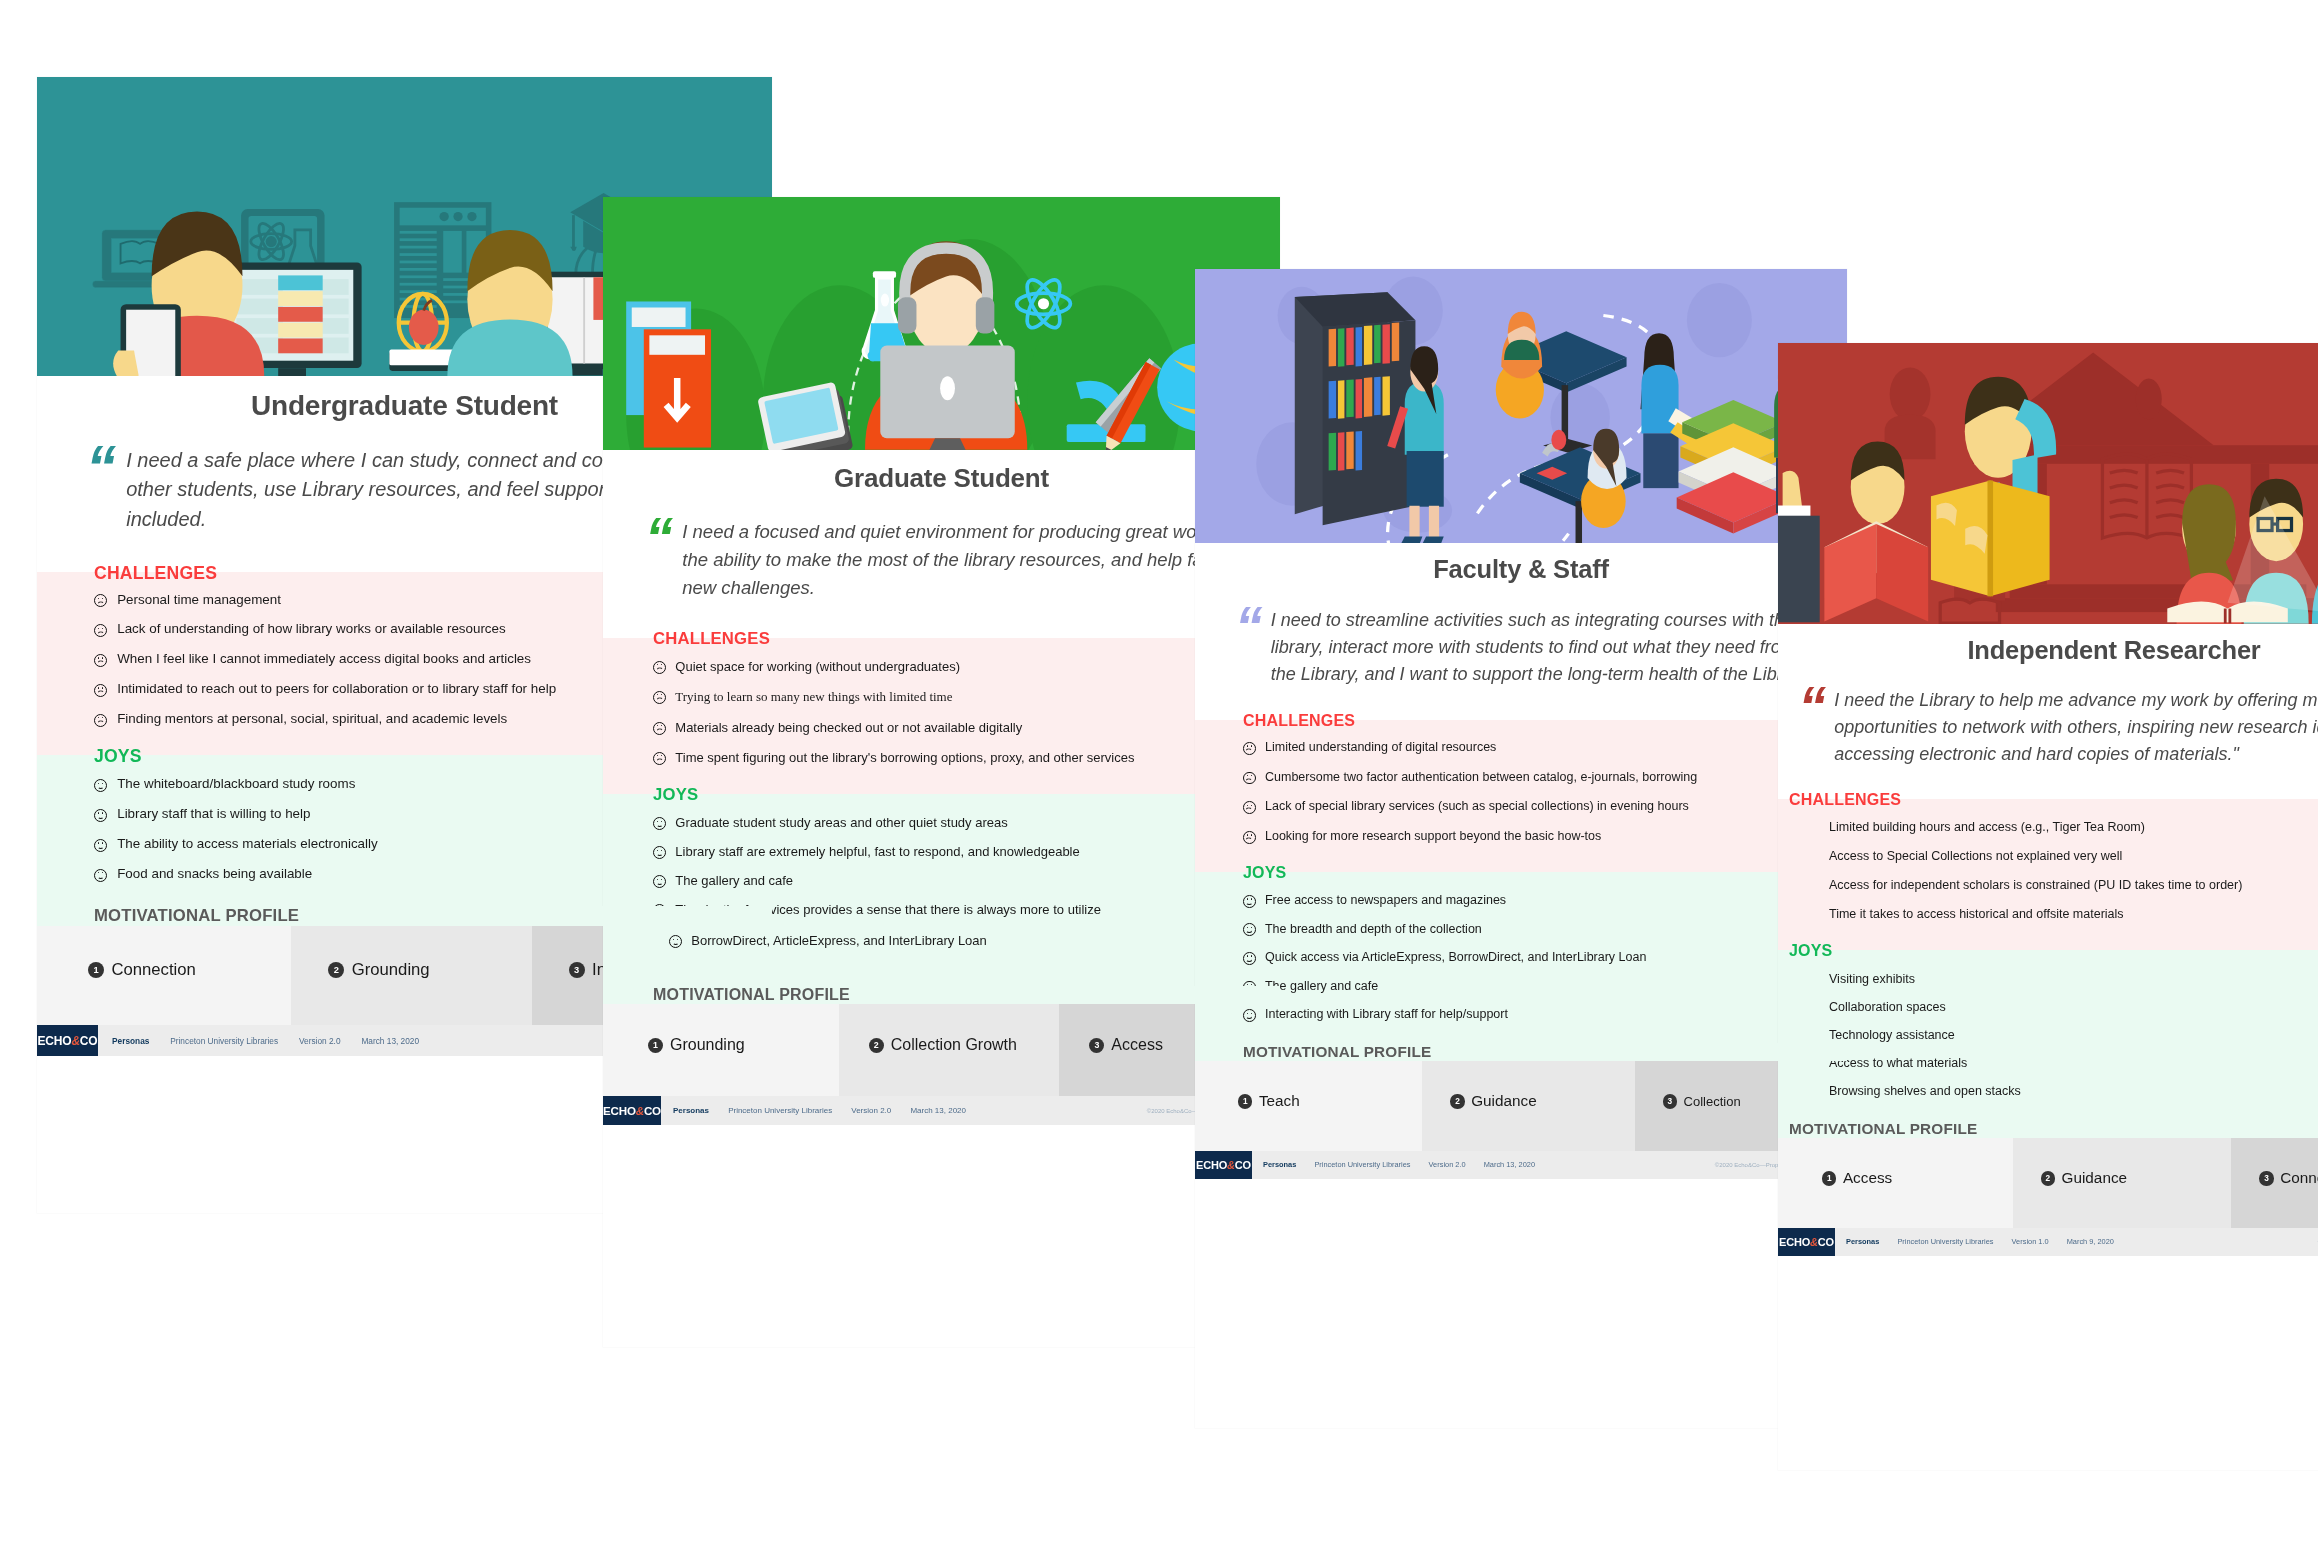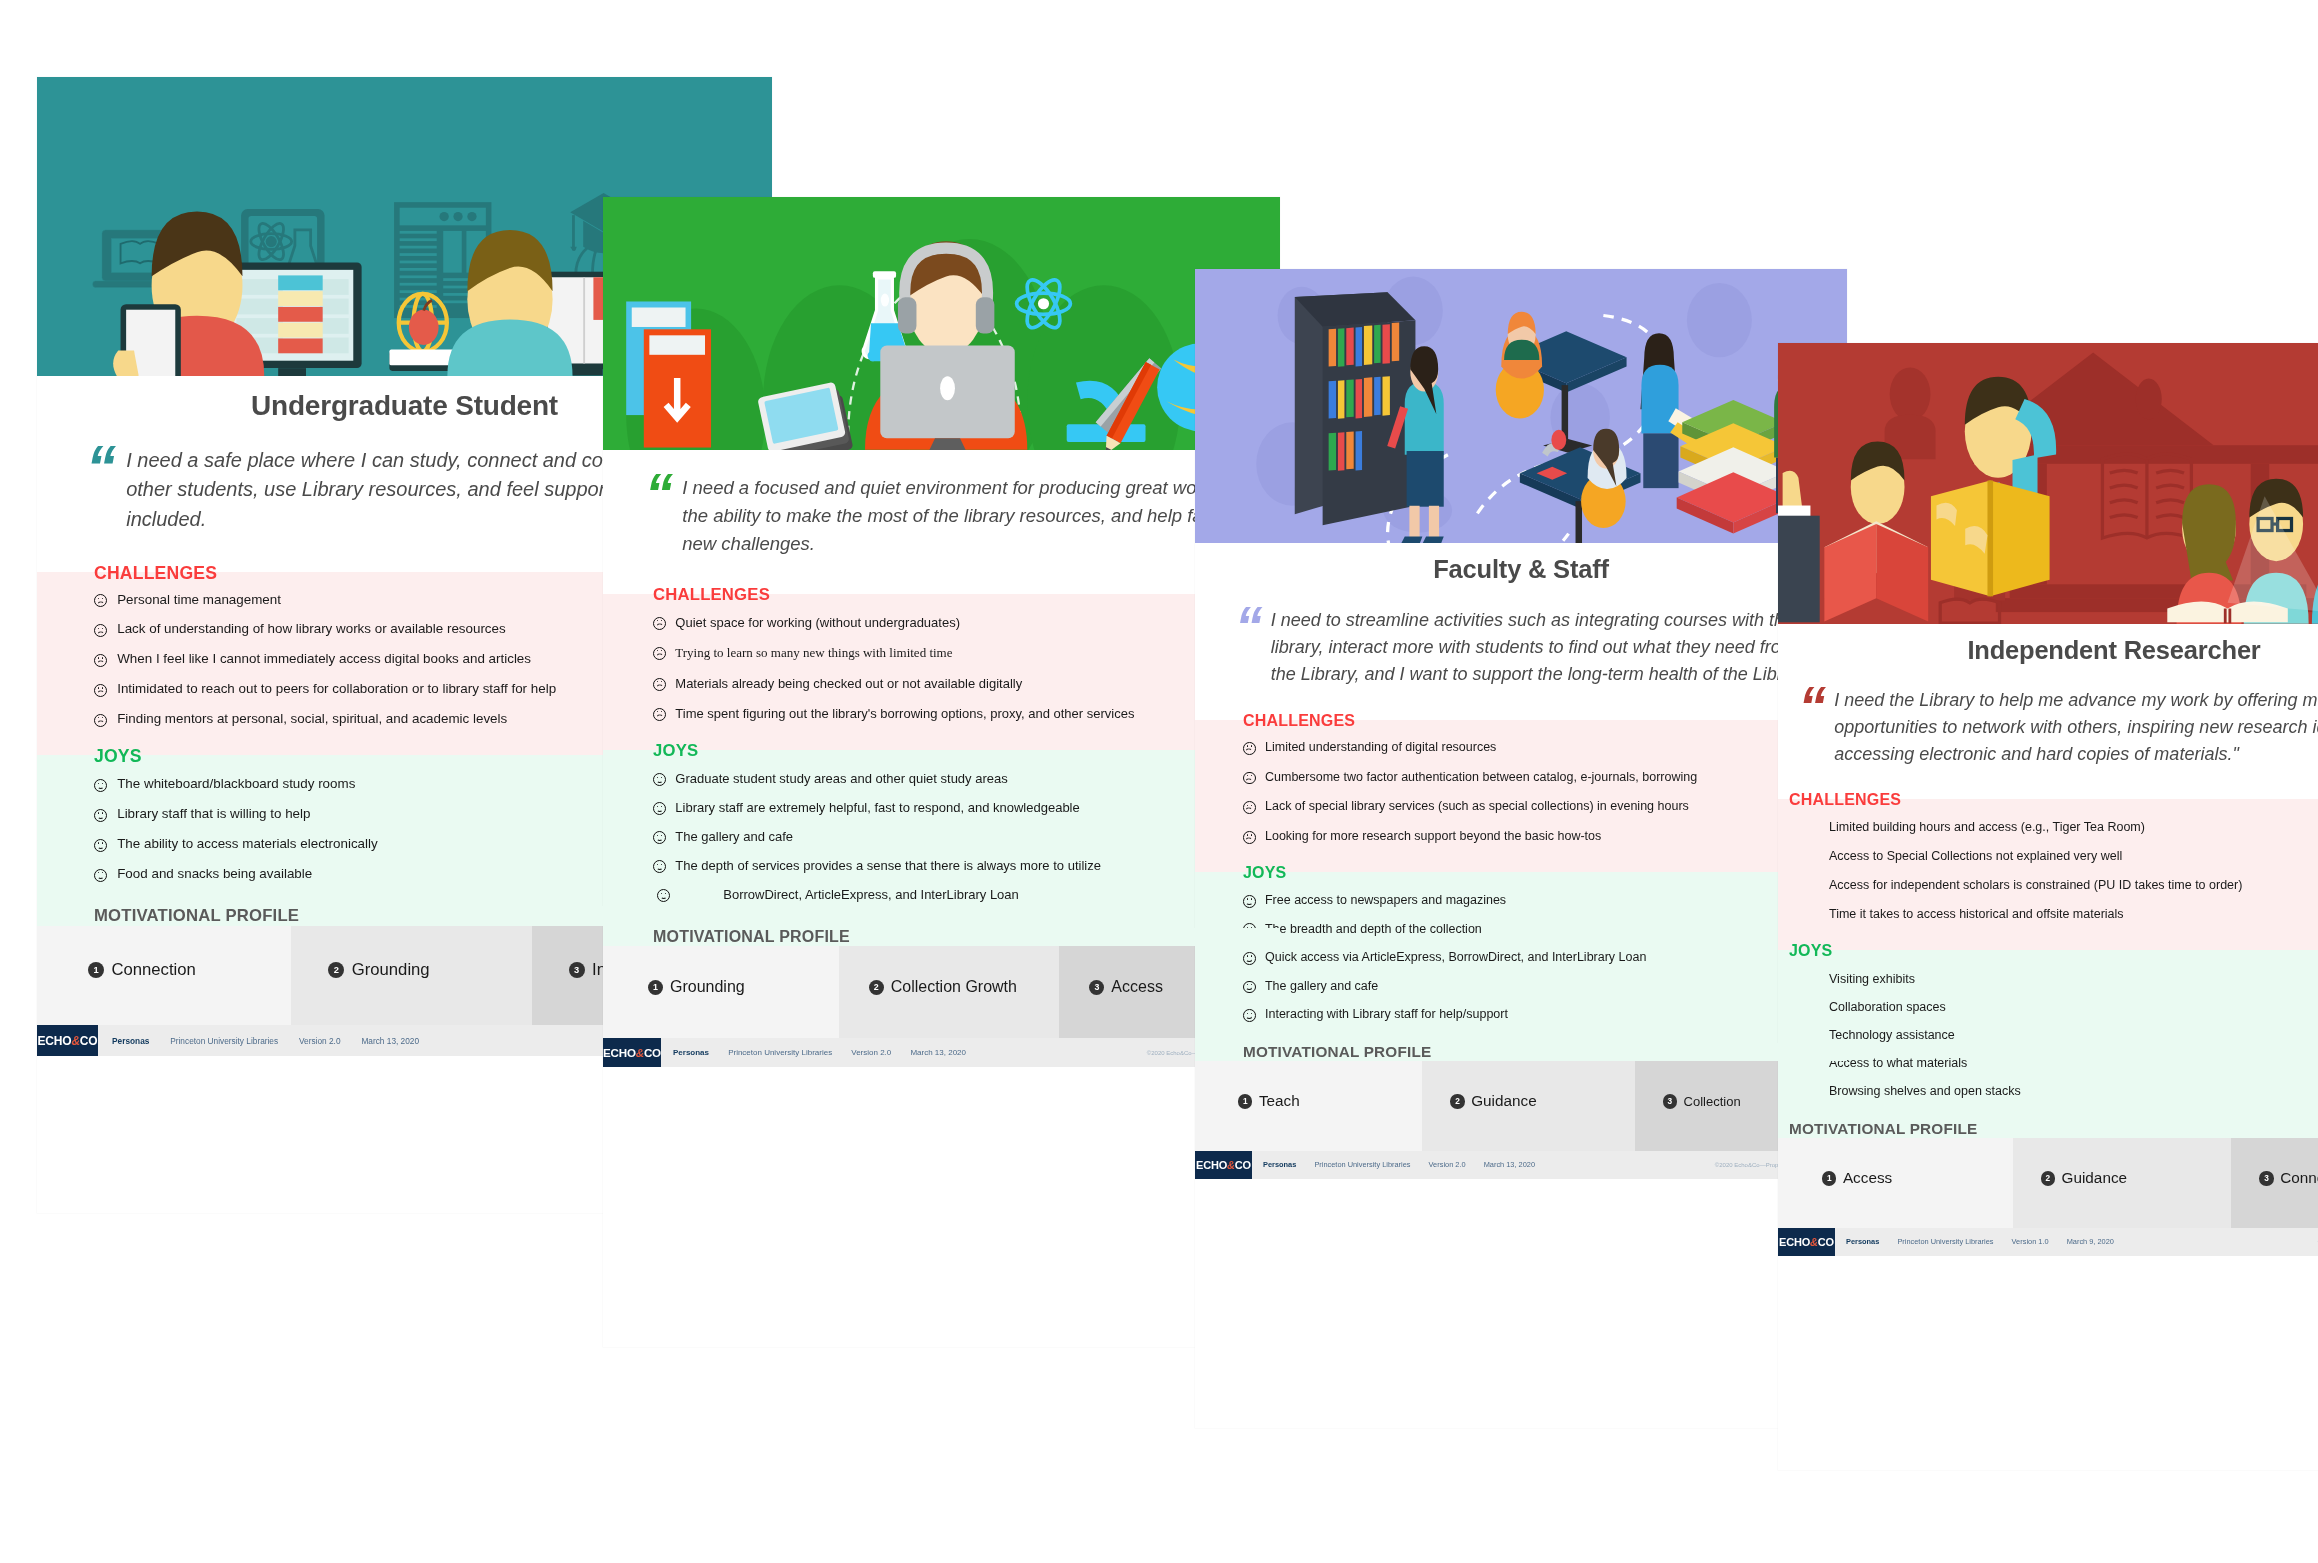--- a/index.html
+++ b/index.html
@@ -399,20 +399,21 @@
         <rect x="636" y="216" width="40" height="78" rx="16" fill="#9aa2a6"></rect>
         <rect x="804" y="216" width="40" height="78" rx="16" fill="#9aa2a6"></rect>
         <path d="M690 330 h100 v34 h-100 z" fill="#f5a623"></path>
         <rect x="598" y="320" width="290" height="200" rx="14" fill="#c3c7c9"></rect>
         <ellipse cx="743" cy="412" rx="16" ry="26" fill="#ffffff"></ellipse>
         <path d="M716 520 h54 l22 46 h-98 z" fill="#5e5e5e"></path>
       </g>
     </svg>
   </div>
 
+  <div class="ptitle" style="font-size:26px;margin-top:13px;">Graduate Student</div>
 
   <div class="quote-wrap" style="margin:24px 34px 0 42px;">
     <div class="qmark" style="font-size:56px;color:#2eac37;margin-right:9.3px;margin-top:-2.8px;">“</div>
     <div class="qtext" style="font-size:18.5px;line-height:1.5;">I need a focused and quiet environment for producing great work, the ability to make the most of the library resources, and help facing new challenges.</div>
   </div>
 
   <div style="margin-top:28px;">
     <div class="sec-head ch" style="font-size:16.7px;padding:0 0 0 50px;">CHALLENGES</div>
     <div class="sec-challenges" style="padding:20.4px 18.5px 20.4px 50px;margin-top:-11px;">
       <div class="litem" style="margin:0 0 15px 0;">
@@ -494,21 +495,21 @@
       <div class="litem" style="margin:0 0 14px 0;">
         <span class="ico" style="width:11px;height:11px;margin:1.9px 9.3px 0 0;">
           <span class="eyes" style="top:2.3px;">
               <i style="width:1.4px;height:1.4px;"></i>
               <i style="width:1.4px;height:1.4px;"></i>
             </span>
           <span class="mouth" style="bottom:1.9px;width:4.6px;height:2.3px;border-radius:0 0 4.6px 4.6px;border-width:0.9px;"></span>
         </span>
         <span style="font-size:13px;white-space:nowrap;">The depth of services provides a sense that there is always more to utilize</span>
       </div>
-      <div class="litem" style="margin:4px;gap:44px;">
+      <div class="litem" style="margin:16px;">
         <span class="ico" style="width:11px;height:11px;margin:1.9px 9.3px 0 0;">
           <span class="eyes" style="top:2.3px;">
               <i style="width:1.4px;height:1.4px;"></i>
               <i style="width:1.4px;height:1.4px;"></i>
             </span>
           <span class="mouth" style="bottom:1.9px;width:4.6px;height:2.3px;border-radius:0 0 4.6px 4.6px;border-width:0.9px;"></span>
         </span>
         <span style="font-size:13px;">BorrowDirect, ArticleExpress, and InterLibrary Loan</span>
       </div>
     </div>

